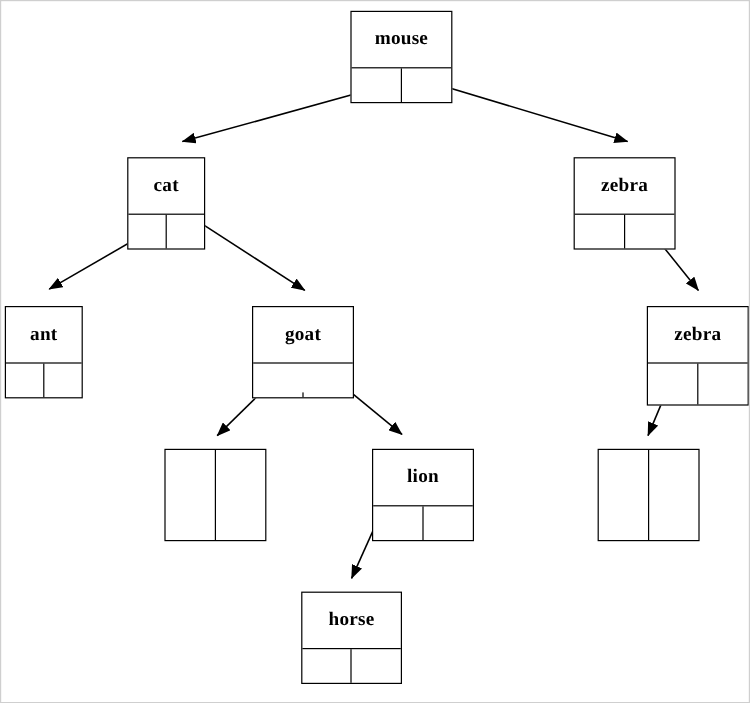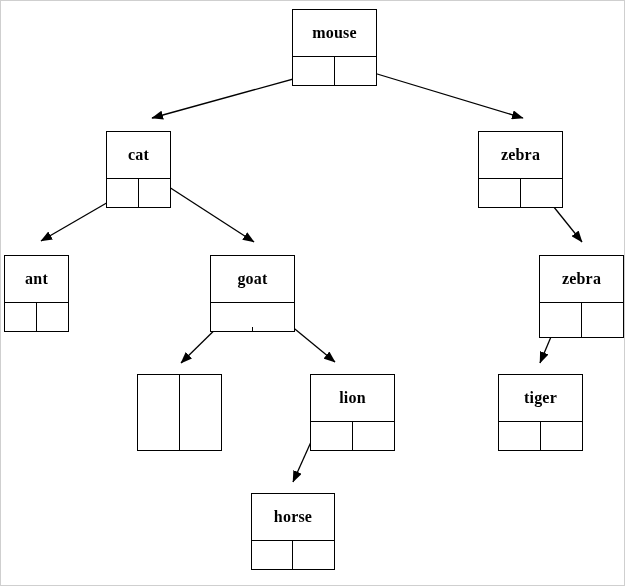--- a/index.html
+++ b/index.html
@@ -135,21 +135,20 @@
         </div>
       </div>
       <div class="node" style="left: 309px; top: 373px; width: 85px; height: 77px;">
         <div class="node-label">lion</div>
         <div class="node-ptrs">
           <div class="ptr-cell left"></div>
           <div class="ptr-cell right"></div>
         </div>
       </div>
       <div class="node" style="left: 497px; top: 373px; width: 85px; height: 77px;">
-        <div class="node-label">tiger</div>
         <div class="node-ptrs">
           <div class="ptr-cell left"></div>
           <div class="ptr-cell right"></div>
         </div>
       </div>
       <div class="node" style="left: 250px; top: 492px; width: 84px; height: 77px;">
         <div class="node-label">horse</div>
         <div class="node-ptrs">
           <div class="ptr-cell left"></div>
           <div class="ptr-cell right"></div>

